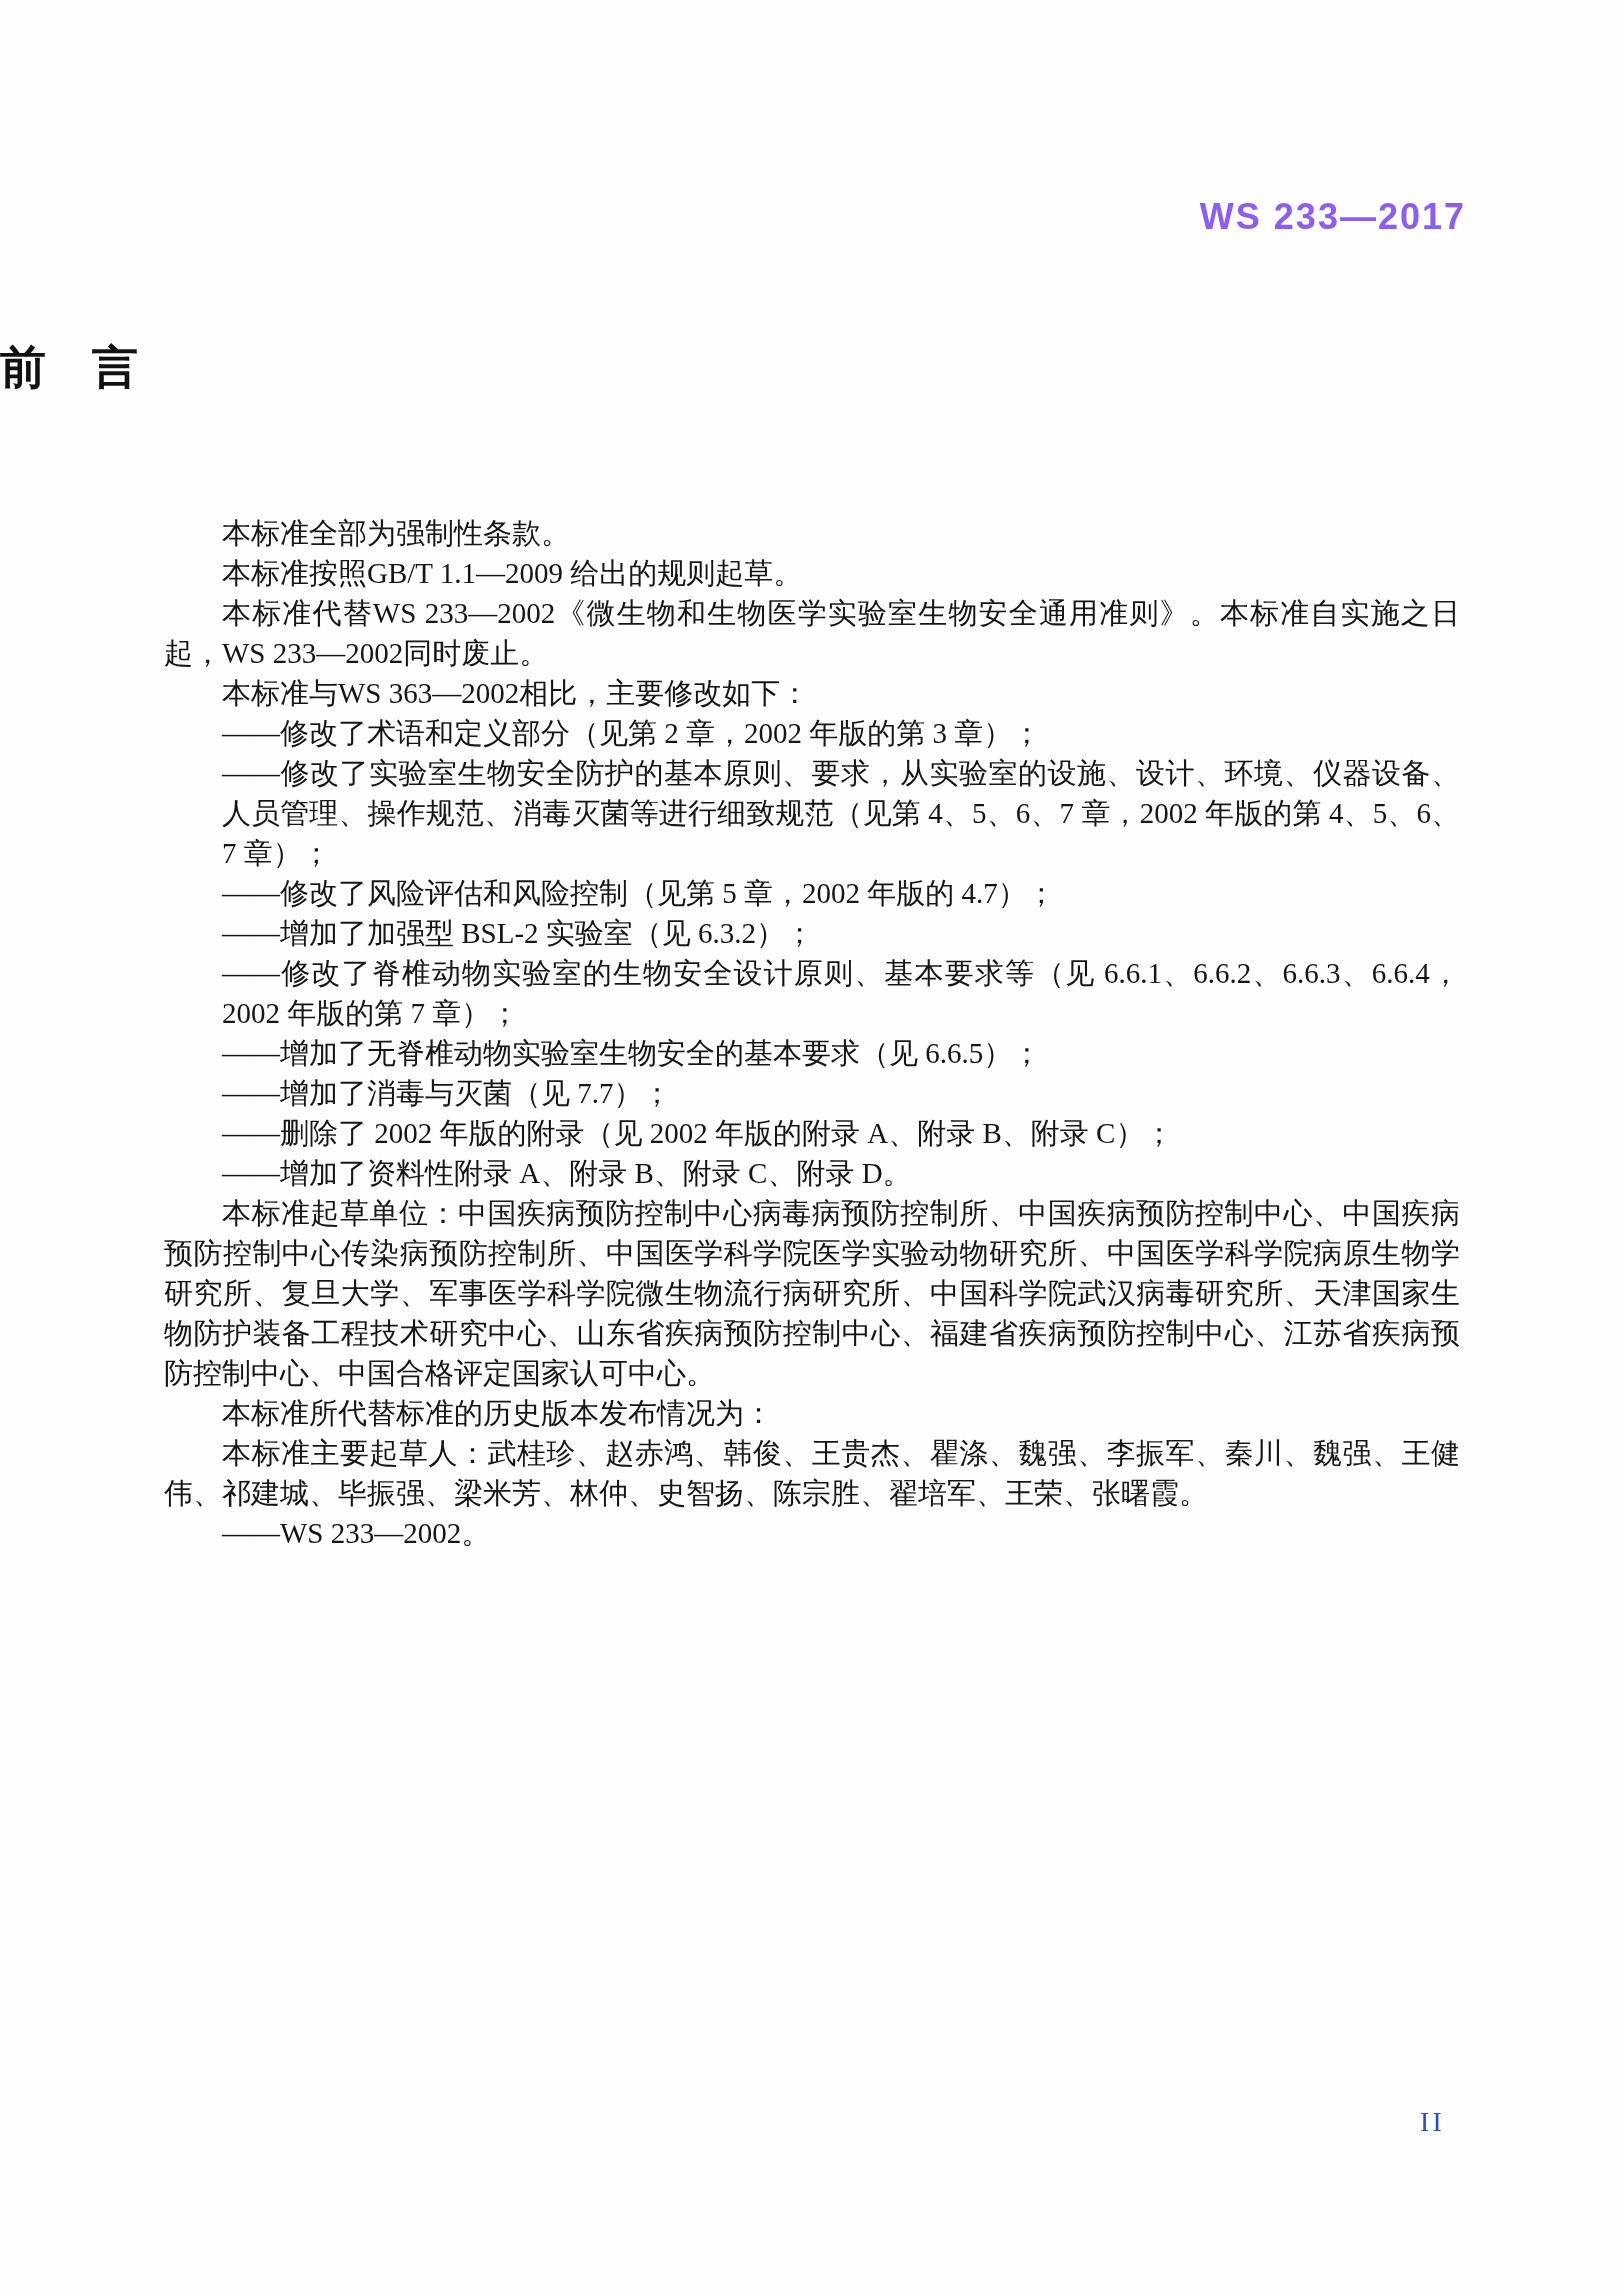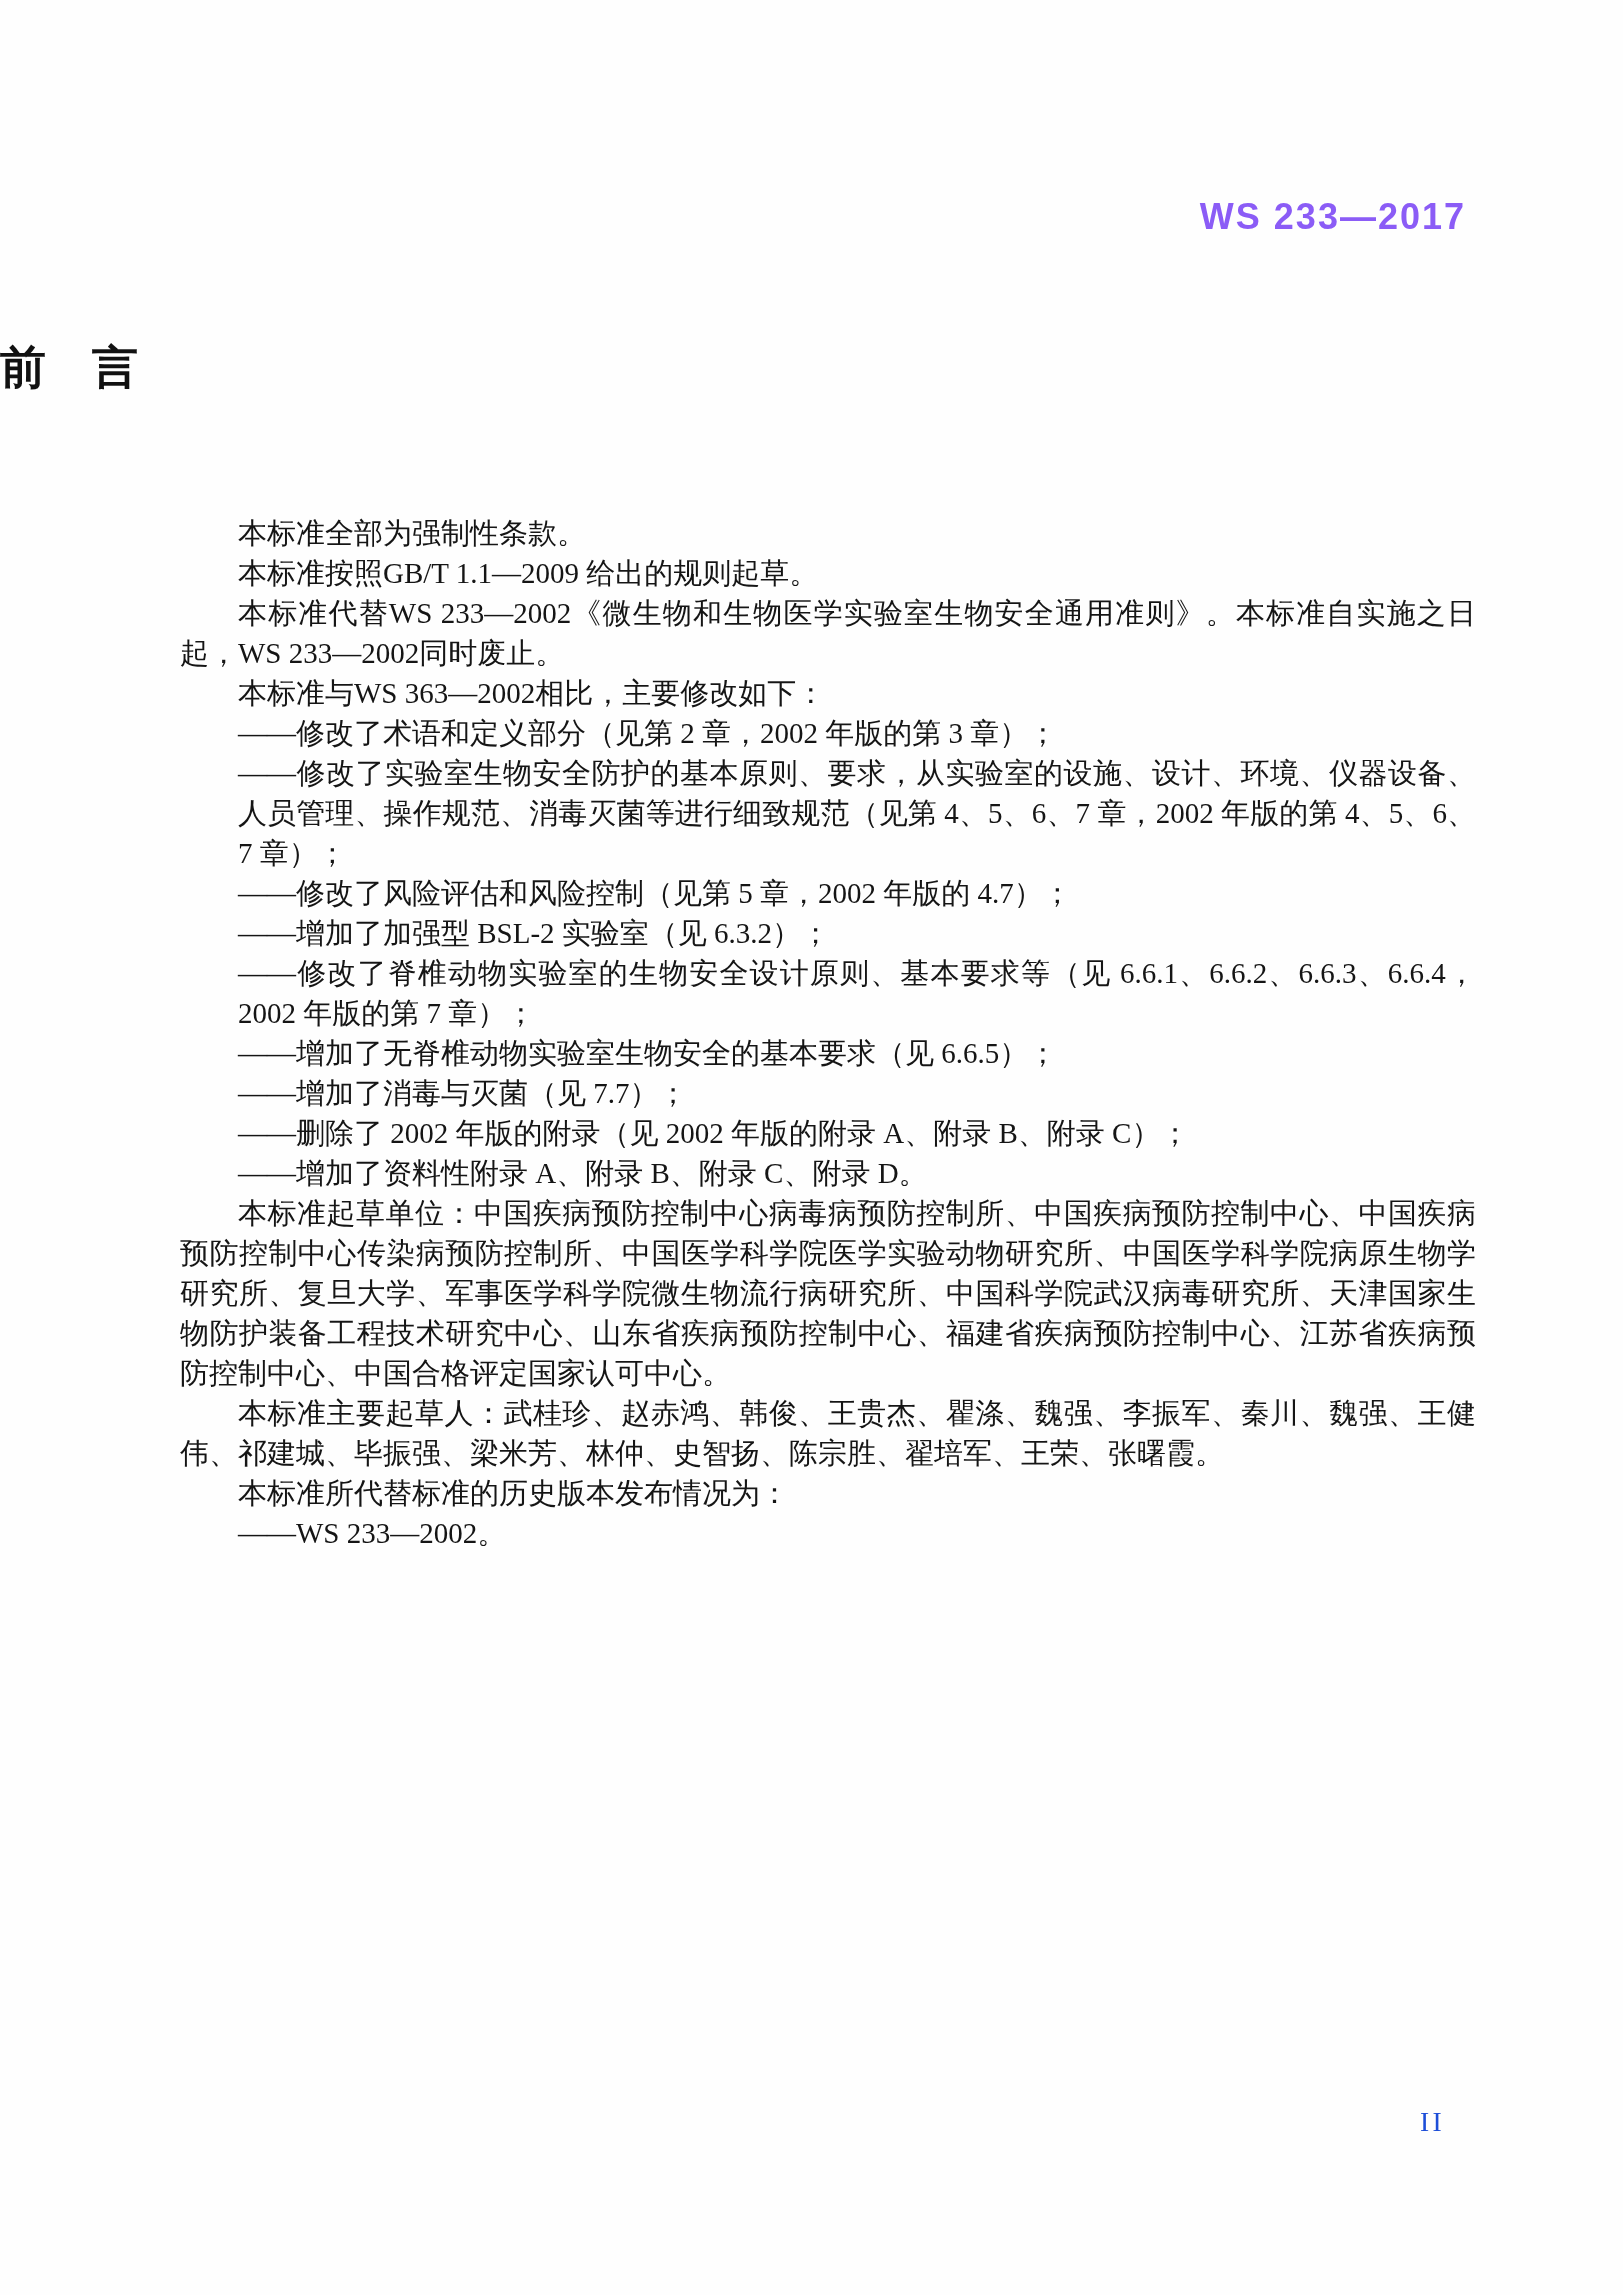--- a/index.html
+++ b/index.html
@@ -32,21 +32,21 @@
     width: 100%;
     margin: 0;
     text-align: left;
     font-family: "Liberation Sans", sans-serif;
     font-weight: 700;
     font-size: 46px;
     color: #111111;
   }
   .content {
     position: absolute;
-    left: 180px;
+    left: 164px;
     top: 513px;
     width: 1296px;
     font-family: "Liberation Serif", serif;
     font-size: 29px;
     line-height: 40px;
     text-align: justify;
     color: #151515;
   }
   .para {
     margin: 0;
@@ -86,21 +86,21 @@
       <p class="para list">——修改了术语和定义部分（见第 2 章，2002 年版的第 3 章）；</p>
       <p class="para list">——修改了实验室生物安全防护的基本原则、要求，从实验室的设施、设计、环境、仪器设备、人员管理、操作规范、消毒灭菌等进行细致规范（见第 4、5、6、7 章，2002 年版的第 4、5、6、7 章）；</p>
       <p class="para list">——修改了风险评估和风险控制（见第 5 章，2002 年版的 4.7）；</p>
       <p class="para list">——增加了加强型 BSL-2 实验室（见 6.3.2）；</p>
       <p class="para list">——修改了脊椎动物实验室的生物安全设计原则、基本要求等（见 6.6.1、6.6.2、6.6.3、6.6.4，2002 年版的第 7 章）；</p>
       <p class="para list">——增加了无脊椎动物实验室生物安全的基本要求（见 6.6.5）；</p>
       <p class="para list">——增加了消毒与灭菌（见 7.7）；</p>
       <p class="para list">——删除了 2002 年版的附录（见 2002 年版的附录 A、附录 B、附录 C）；</p>
       <p class="para list">——增加了资料性附录 A、附录 B、附录 C、附录 D。</p>
       <p class="para indent">本标准起草单位：中国疾病预防控制中心病毒病预防控制所、中国疾病预防控制中心、中国疾病预防控制中心传染病预防控制所、中国医学科学院医学实验动物研究所、中国医学科学院病原生物学研究所、复旦大学、军事医学科学院微生物流行病研究所、中国科学院武汉病毒研究所、天津国家生物防护装备工程技术研究中心、山东省疾病预防控制中心、福建省疾病预防控制中心、江苏省疾病预防控制中心、中国合格评定国家认可中心。</p>
+      <p class="para indent">本标准所代替标准的历史版本发布情况为：</p>
       <p class="para indent">本标准主要起草人：武桂珍、赵赤鸿、韩俊、王贵杰、瞿涤、魏强、李振军、秦川、魏强、王健伟、祁建城、毕振强、梁米芳、林仲、史智扬、陈宗胜、翟培军、王荣、张曙霞。</p>
-      <p class="para indent">本标准所代替标准的历史版本发布情况为：</p>
       <p class="para list">——WS 233—2002。</p>
     </div>
 
   <div class="page-number">II</div>
 
 </div>
 
 
 </body></html>

